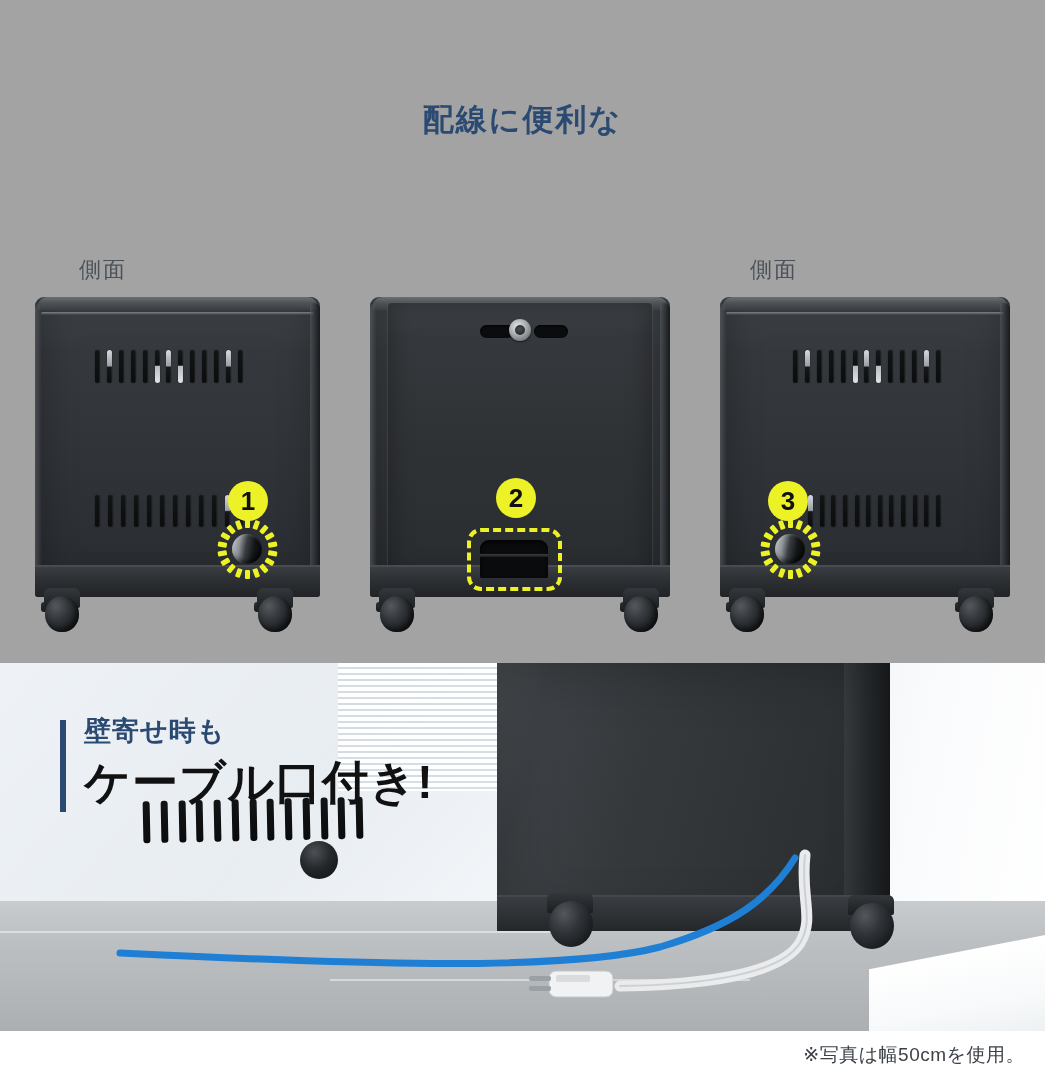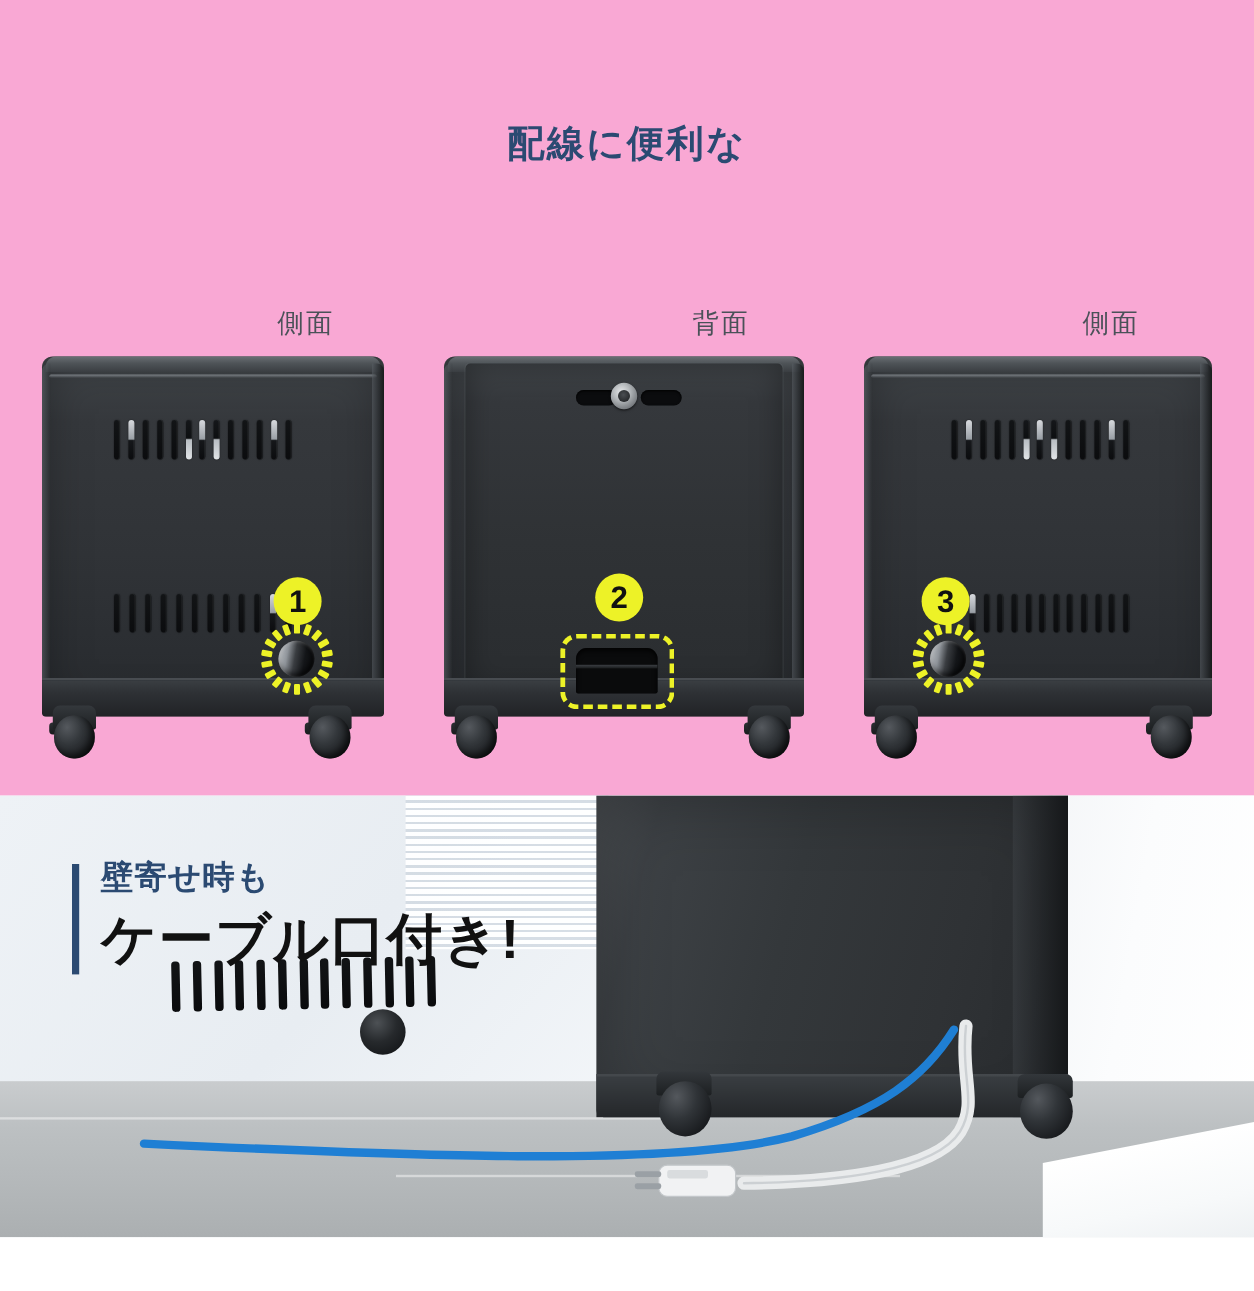--- a/index.html
+++ b/index.html
@@ -5,36 +5,36 @@
   html,body{margin:0;padding:0;}
   body{
     width:1045px;height:1076px;
     background:#ffffff;
     font-family:"Liberation Sans","DejaVu Sans",sans-serif;
     overflow:hidden;position:relative;
   }
   .page{position:relative;width:1045px;height:1076px;}
 
   
-  .top-section{position:absolute;left:0;top:0;width:1045px;height:663px;background:#f9a8d4;}
+  .top-section{position:absolute;left:0;top:0;width:1045px;height:663px;background:#a3a3a3;}
 
   .headline-wrap{position:absolute;left:0;top:104px;width:1045px;text-align:center;}
   .headline-sub{
     font-size:31px;font-weight:bold;color:#2b4a72;
     letter-spacing:2px;line-height:1;margin:0 0 10px 0;
   }
   .headline-main{
     font-size:57px;font-weight:bold;color:#111111;
     letter-spacing:2px;line-height:1.08;margin:0;
   }
 
   
   .panel-labels{position:absolute;left:0;top:255px;width:1045px;height:34px;}
   .panel-label{
-    position:absolute;top:0;width:200px;text-align:right;
+    position:absolute;top:0;width:200px;text-align:left;
     font-size:22px;color:#4a5158;letter-spacing:2px;
   }
   .pl-1{left:79px;}
   .pl-2{left:425px;}
   .pl-3{left:750px;}
 
   
   .cabinet{position:absolute;}
 
   
@@ -294,21 +294,20 @@
 <div class="page">
 
   <div class="top-section">
 
     <div class="headline-wrap">
       <div class="headline-sub">配線に便利な</div>
     </div>
 
     <div class="panel-labels">
       <div class="panel-label pl-1">側面</div>
-      <div class="panel-label pl-2">背面</div>
       <div class="panel-label pl-3">側面</div>
     </div>
 
     <div class="cabinet" style="left:35px;top:297px;width:285px;height:300px;">
       <div class="cab-body"></div>
       <div class="cab-top-edge"></div>
       <div class="cab-top-line"></div>
       <div class="cab-left-edge"></div>
       <div class="cab-right-edge"></div>
 
@@ -551,14 +550,17 @@
     </svg>
 
     <div class="bottom-head">
       <div class="bottom-bar"></div>
       <div class="bottom-sub">壁寄せ時も</div>
       <div class="bottom-main">ケーブル口付き!</div>
     </div>
 
   </div>
 
+  <div class="footer">
+    <div class="footnote">※写真は幅50cmを使用。</div>
+  </div>
 
 </div>
 
 </body></html>

